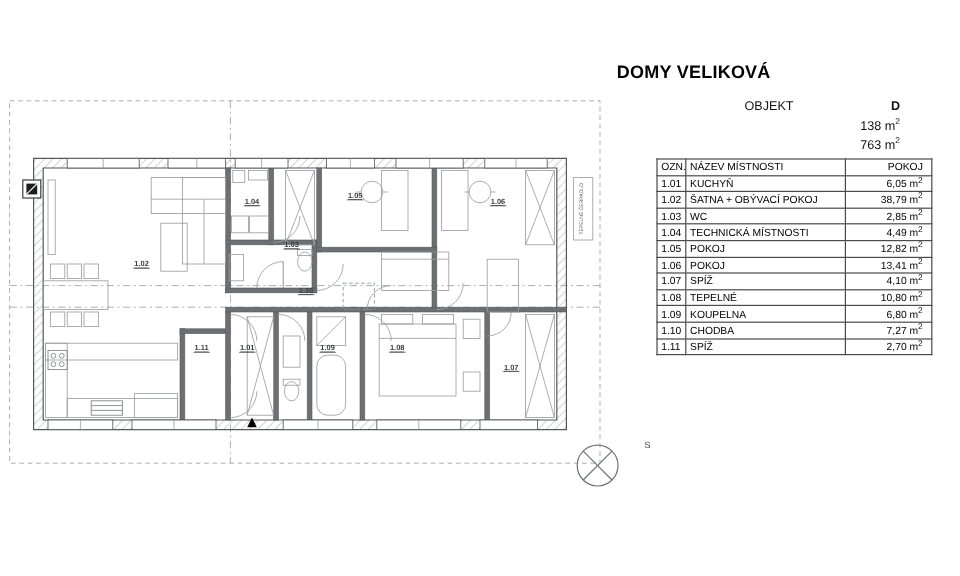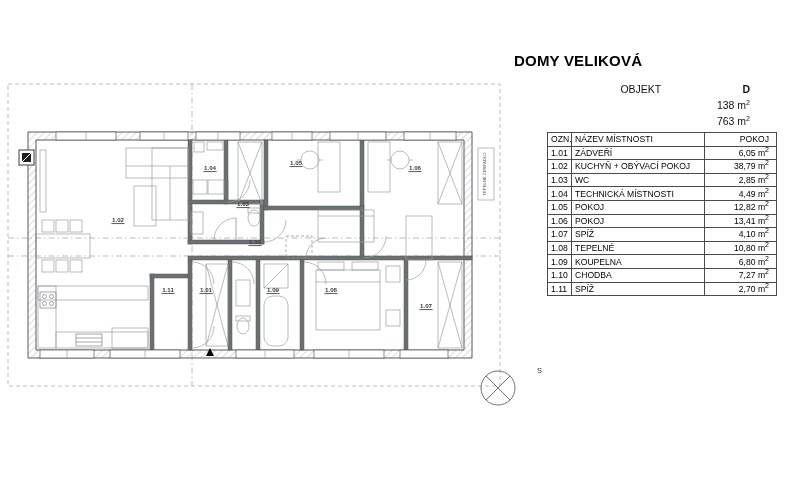--- a/index.html
+++ b/index.html
@@ -383,26 +383,26 @@
     <thead>
       <tr>
         <th class="col-ozn">OZN.</th>
         <th class="col-name">NÁZEV MÍSTNOSTI</th>
         <th class="col-area">POKOJ</th>
       </tr>
     </thead>
     <tbody id="room-table-body">
         <tr>
           <td class="col-ozn">1.01</td>
-          <td class="col-name">ZÁDVEŘÍ</td>
+          <td class="col-name">KUCHYŇ</td>
           <td class="col-area area-cell">6,05 m<sup>2</sup></td>
         </tr>
         <tr>
           <td class="col-ozn">1.02</td>
-          <td class="col-name">KUCHYŇ + OBÝVACÍ POKOJ</td>
+          <td class="col-name">ŠATNA + OBÝVACÍ POKOJ</td>
           <td class="col-area area-cell">38,79 m<sup>2</sup></td>
         </tr>
         <tr>
           <td class="col-ozn">1.03</td>
           <td class="col-name">WC</td>
           <td class="col-area area-cell">2,85 m<sup>2</sup></td>
         </tr>
         <tr>
           <td class="col-ozn">1.04</td>
           <td class="col-name">TECHNICKÁ MÍSTNOSTI</td>

